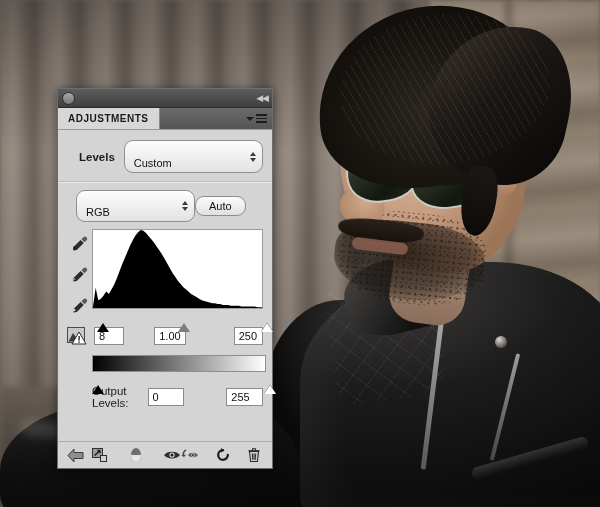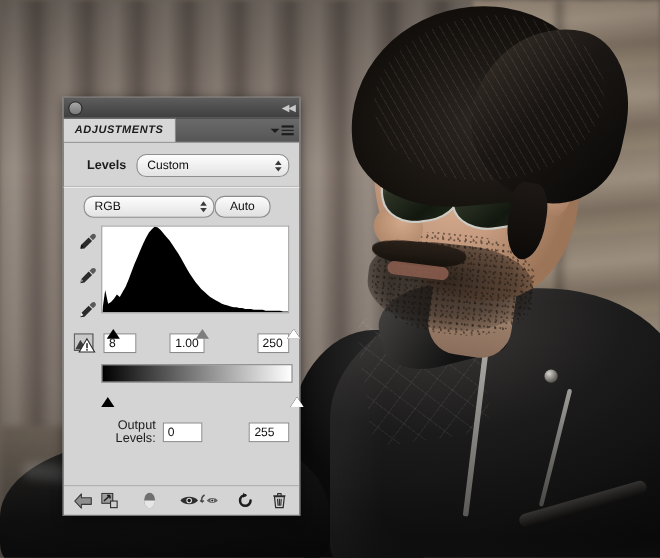--- a/index.html
+++ b/index.html
@@ -214,41 +214,40 @@
   .tabbar{
     height:21px;display:flex;align-items:stretch;
     background:linear-gradient(180deg,#6a6a6a,#555);
     border-bottom:1px solid #9a9a9a;
   }
   .tab{
     background:#d7d7d7;color:#1a1a1a;
     font-size:10px;font-weight:bold;letter-spacing:.5px;
     padding:0 10px;display:flex;align-items:center;
     border-right:1px solid #8a8a8a;
-    font-style:italic;
   }
   .tabfill{flex:1;display:flex;align-items:center;justify-content:flex-end;padding-right:5px;}
   .menu-icon{display:flex;align-items:center;gap:2px;}
   .menu-icon .tri{
     width:0;height:0;border-left:4px solid transparent;border-right:4px solid transparent;
     border-top:4px solid #1d1d1d;
   }
   .menu-icon .lines{display:flex;flex-direction:column;gap:2px;}
   .menu-icon .lines i{display:block;width:11px;height:1.5px;background:#1d1d1d;}
 
   .body{padding:7px 9px 0 9px;}
 
   .row{display:flex;align-items:center;}
   .levels-row{margin:3px 0 8px 12px;}
   .lbl{font-size:11.5px;font-weight:bold;color:#1b1b1b;margin-right:9px;}
 
   .select{
     position:relative;background:linear-gradient(180deg,#fdfdfd,#e3e3e3);
     border:1px solid #8f8f8f;border-radius:9px;
-    height:19px;display:flex;align-items:center;padding:0 20px 0 9px;
+    height:19px;display:flex;align-items:center;padding:12px 20px 0 9px;
     font-size:11px;color:#101010;box-shadow:0 1px 0 rgba(255,255,255,.7) inset;
   }
   .select .arrows{
     position:absolute;right:6px;top:50%;transform:translateY(-50%);
     display:flex;flex-direction:column;gap:2px;align-items:center;
   }
   .select .arrows .up{width:0;height:0;border-left:3px solid transparent;border-right:3px solid transparent;border-bottom:4px solid #3a3a3a;}
   .select .arrows .dn{width:0;height:0;border-left:3px solid transparent;border-right:3px solid transparent;border-top:4px solid #3a3a3a;}
   .select-levels{width:150px;}
   .select-channel{width:88px;height:18px;}
@@ -294,21 +293,21 @@
   .f-gamma{width:44px;margin-left:30px;}
   .f-white{width:42px;margin-left:48px;}
 
   .gradbar{
     height:15px;margin:9px 0 0 25px;width:172px;
     background:linear-gradient(90deg,#000,#fff);
     border:1px solid #8e8e8e;
   }
   .out-sliders{position:relative;height:13px;margin-left:25px;width:174px;}
 
-  .out-row{display:flex;align-items:center;margin-top:20px;margin-left:25px;text-align:right;}
+  .out-row{display:flex;align-items:center;margin-top:0;margin-left:25px;}
   .out-lbl{font-size:11.5px;color:#1b1b1b;margin-right:6px;}
   .f-out-lo{width:40px;}
   .f-out-hi{width:40px;margin-left:42px;}
   .footer{
     position:absolute;left:0;right:0;bottom:0;height:26px;
     border-top:1px solid #aeaeae;
     display:flex;align-items:center;padding:0 8px;
   }
   .fico{width:22px;height:20px;display:flex;align-items:center;justify-content:center;}
   .fgap{flex:1;}

